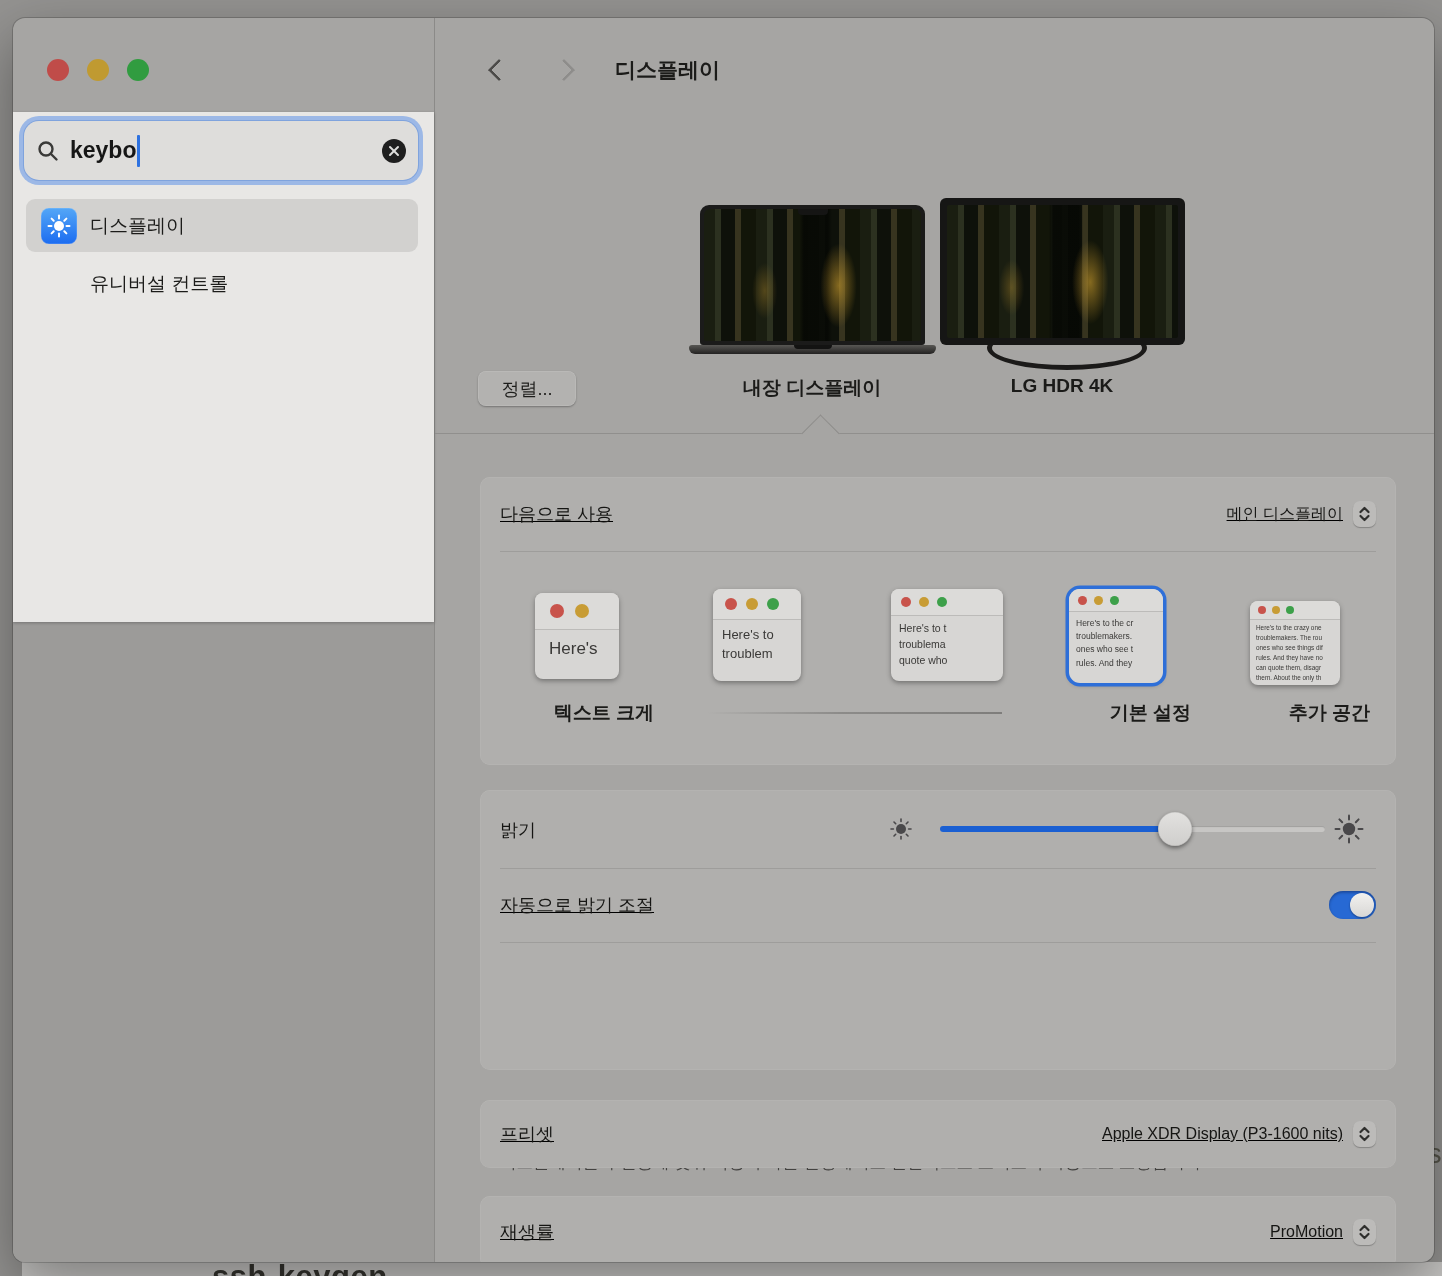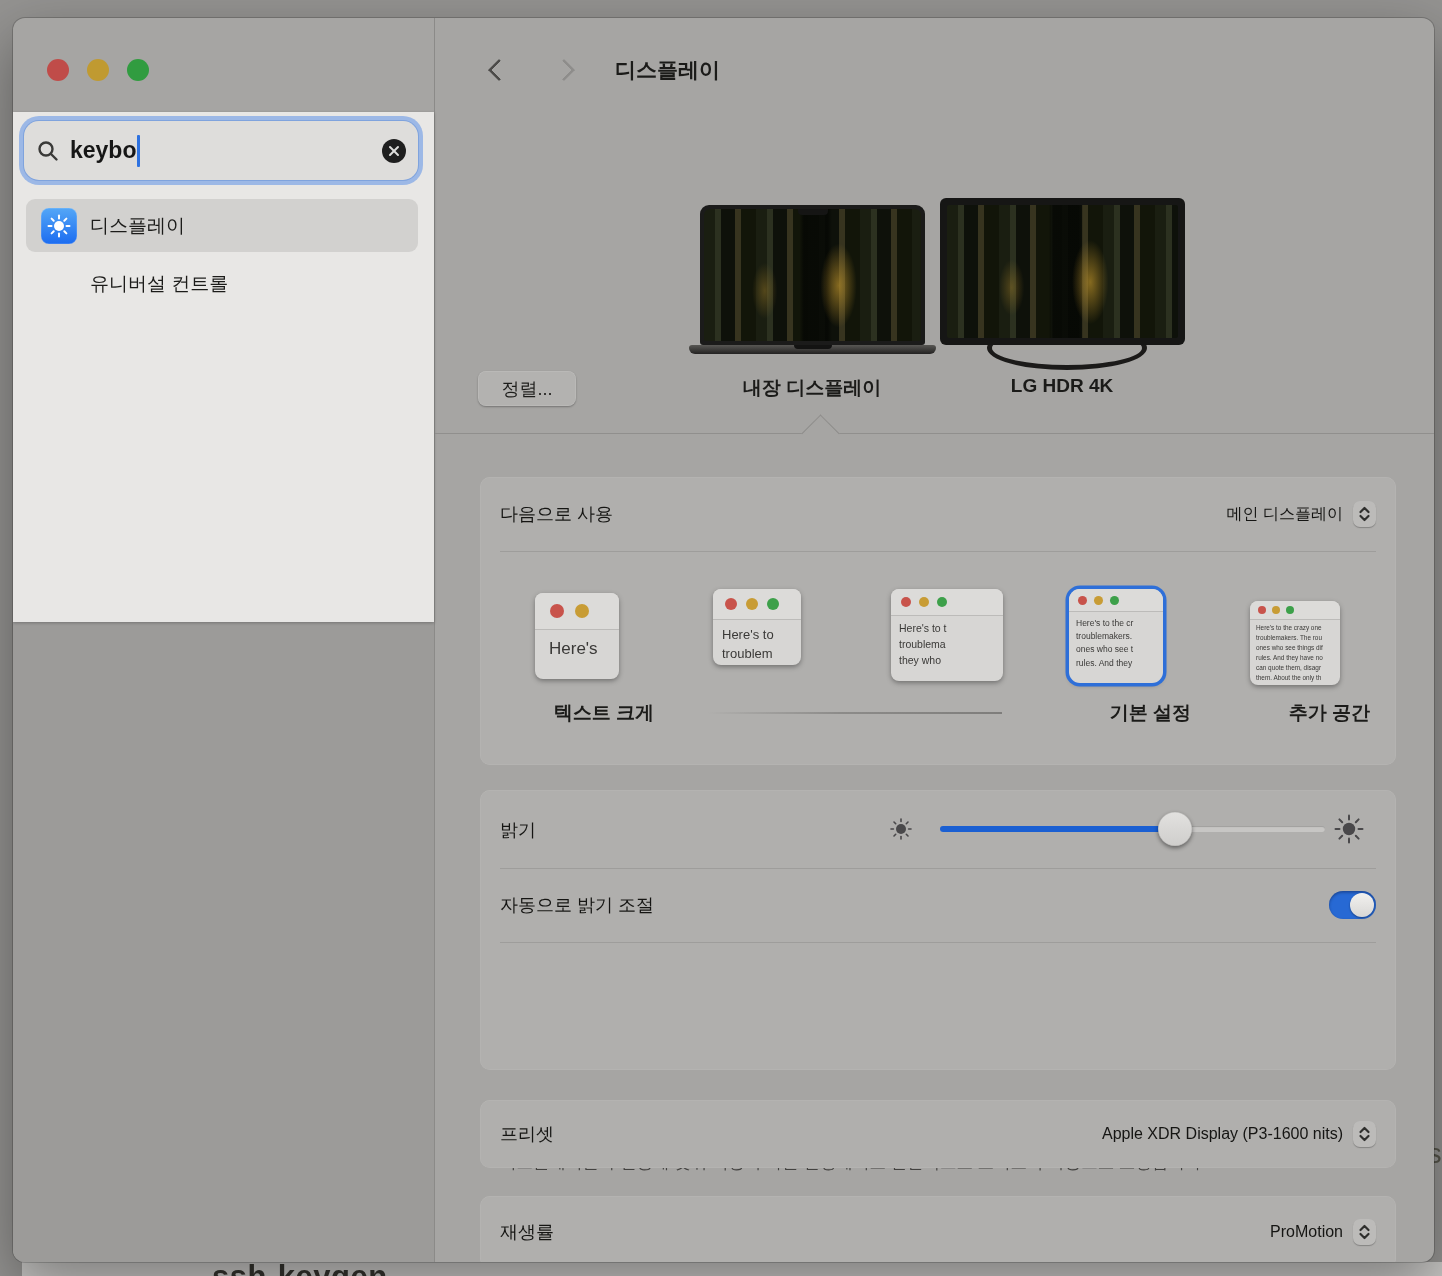--- a/index.html
+++ b/index.html
@@ -109,21 +109,21 @@
     display:flex;align-items:center;justify-content:center;
     font-size:18px;font-weight:500;color:#1d1d1b;cursor:pointer;
   }
   .section-divider{position:absolute;left:0;right:0;top:415px;height:1px;background:#908f8d;}
   .caret-up{
     position:absolute;left:372px;top:402px;width:26px;height:26px;background:#a6a5a3;
     transform:rotate(45deg);border-top:1px solid #8d8c8a;border-left:1px solid #8d8c8a;z-index:1;
   }
 
   
-  .card{position:absolute;left:45px;width:916px;background:#b0afad;border-radius:10px;box-shadow:inset 0 0 0 .5px rgba(255,255,255,.12);}
+  .card{position:absolute;left:45px;width:916px;background:#b0afad;border-radius:10px;box-shadow:inset 0 0 0 .5px rgba(255,255,255,.12);text-decoration:underline;}
   .card-1{top:459px;height:288px;}
   .card-2{top:772px;height:280px;}
   .card-3{top:1082px;height:68px;}
   .card-4{top:1178px;height:72px;}
   .row{display:flex;align-items:center;justify-content:space-between;padding:0 20px;}
   .row-h74{height:74px;}
   .row-h68{height:68px;}
   .row-h72{height:72px;}
   .row-label{font-size:18px;font-weight:500;color:#151513;}
   .inset-divider{position:absolute;left:20px;right:20px;height:1px;background:#9e9d9b;}
@@ -140,21 +140,21 @@
   .mini-bar{display:flex;align-items:center;background:#dcdbd9;border-bottom:1px solid #bcbbb9;}
   .dot{border-radius:50%;flex:0 0 auto;}
   .dot.r{background:#c8534b;}
   .dot.y{background:#c89c35;}
   .dot.g{background:#3da04a;}
   .mini-text{color:#3a3937;white-space:nowrap;overflow:hidden;}
   .st-1{left:55px;top:116px;width:84px;height:86px;}
   .st-1 .mini-bar{height:36px;padding-left:15px;gap:11px;}
   .st-1 .dot{width:14px;height:14px;}
   .st-1 .mini-text{font-size:17px;padding:8px 0 0 14px;line-height:1.3;}
-  .st-2{left:233px;top:112px;width:88px;height:76px;}
+  .st-2{left:233px;top:112px;width:88px;height:92px;}
   .st-2 .mini-bar{height:30px;padding-left:12px;gap:9px;}
   .st-2 .dot{width:12px;height:12px;}
   .st-2 .mini-text{font-size:13px;padding:6px 0 0 9px;line-height:1.45;}
   .st-3{left:411px;top:112px;width:112px;height:92px;}
   .st-3 .mini-bar{height:26px;padding-left:10px;gap:8px;}
   .st-3 .dot{width:10px;height:10px;}
   .st-3 .mini-text{font-size:10.5px;padding:5px 0 0 8px;line-height:1.5;}
   .st-4{left:589px;top:112px;width:94px;height:94px;border-radius:11px;}
   .st-4 .mini-bar{height:22px;padding-left:9px;gap:7px;}
   .st-4 .dot{width:9px;height:9px;}
@@ -332,21 +332,21 @@
         </div>
         <div class="scale-thumb st-3">
           <div class="mini-bar">
               <span class="dot r"></span>
               <span class="dot y"></span>
               <span class="dot g"></span>
             </div>
           <div class="mini-text">
             <span>Here's to t</span><br>
             <span>troublema</span><br>
-            <span>they who</span>
+            <span>quote who</span>
           </div>
         </div>
         <div class="scale-thumb st-4 selected">
           <div class="mini-bar">
               <span class="dot r"></span>
               <span class="dot y"></span>
               <span class="dot g"></span>
             </div>
           <div class="mini-text">
             <span>Here's to the cr</span><br>

